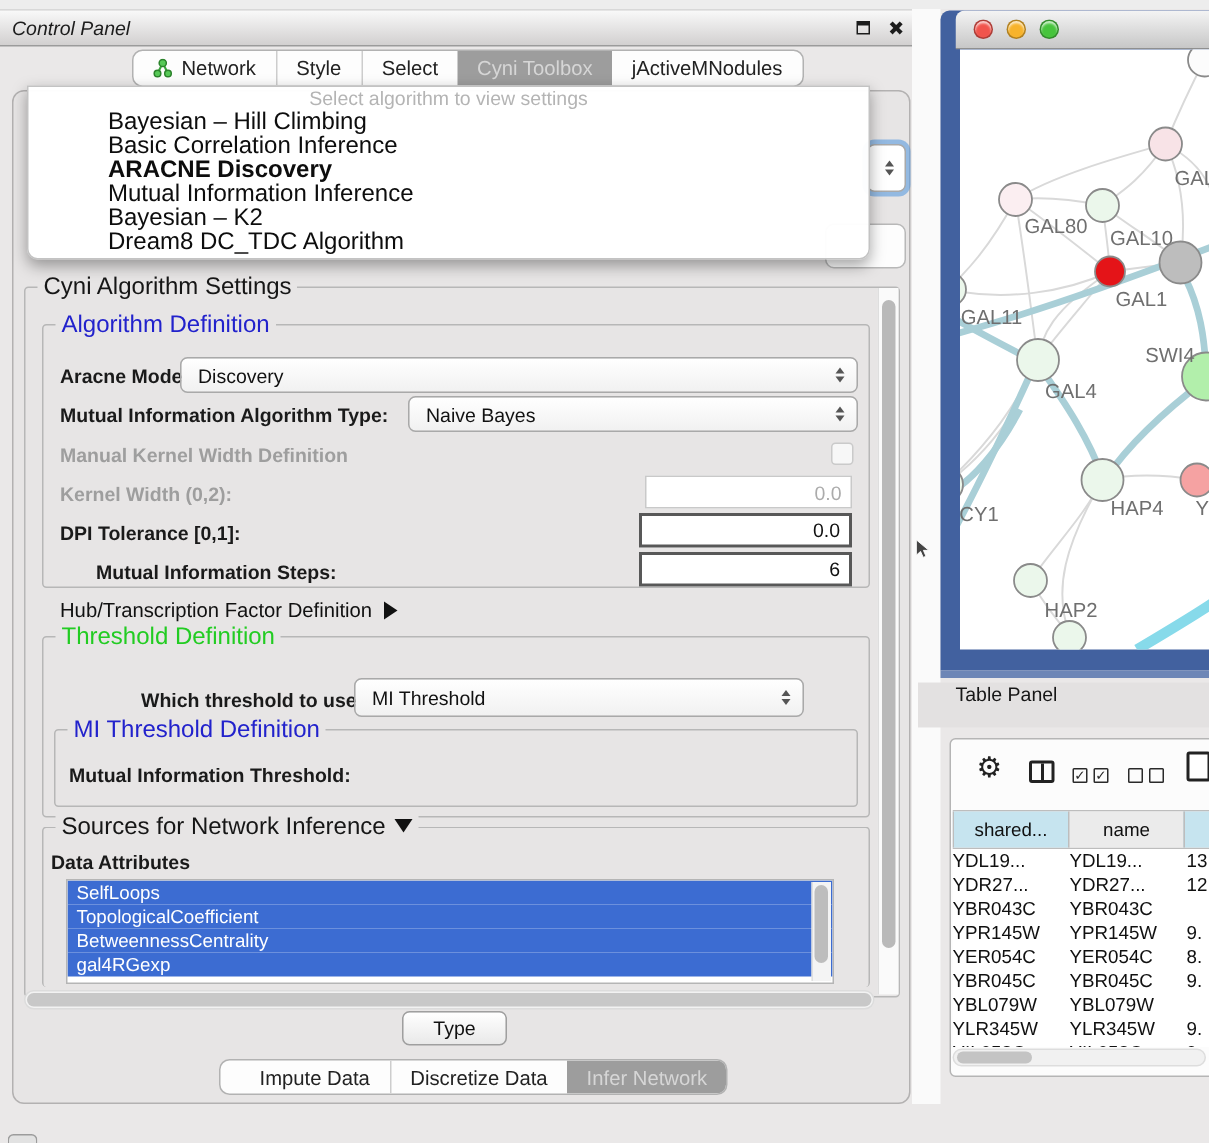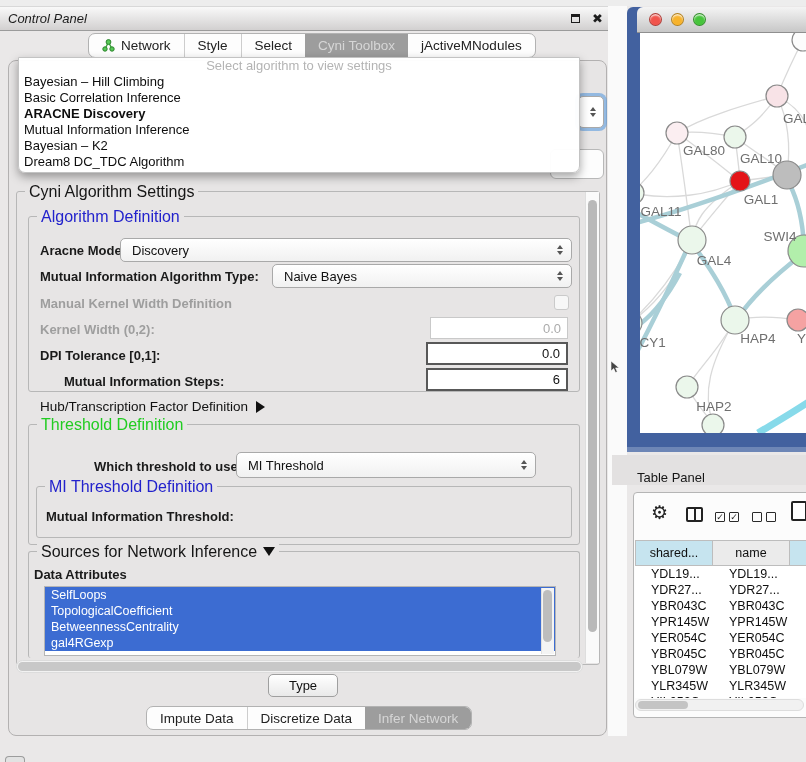--- a/index.html
+++ b/index.html
@@ -20,21 +20,21 @@
   .close-glyph{font-size:13px;font-weight:bold;line-height:13px;}
 
   
   .tabbar{display:flex;align-items:stretch;background:#fdfdfd;border:1px solid #b2b2b2;
     border-radius:7px;overflow:hidden;font-size:13.5px;color:#222;box-sizing:border-box;}
   .tab{display:flex;align-items:center;padding:0 13px;white-space:nowrap;}
   .tab+.tab{border-left:1px solid #cdcdcd;}
   .tab.sel{background:#9d9d9d;color:#d6d6d6;border-left:none;}
   .tab.sel+.tab{border-left:none;}
   #main-tabbar{left:88px;top:33px;height:25px;}
-  #bottom-tabbar{left:146px;top:706px;height:24px;}
+  #bottom-tabbar{left:146px;top:706px;height:24px;padding-left:13px;}
   .net-ico{margin-right:6px;display:inline-flex;}
 
   
   #panel-body{left:8px;top:60px;width:599px;height:676px;background:#e7e5e5;
     border:1px solid #b3b1b1;border-radius:8px;box-sizing:border-box;}
 
   .group{position:absolute;border:1px solid #b7b7b7;border-radius:3px;box-sizing:border-box;}
   .group>.legend{position:absolute;top:-9px;left:8px;background:#e7e5e5;padding:0 4px;font-size:16px;color:#161616;white-space:nowrap;}
   .legend.blue{color:#2222cc;}
   .legend.green{color:#22cc22;}
@@ -72,21 +72,21 @@
   #v-scroll .thumb{position:absolute;left:2px;top:8px;width:9px;height:432px;background:#b9b9b9;border-radius:5px;}
   #h-scroll{left:16px;top:660px;width:567px;height:13px;background:#f2f2f2;border:1px solid #dcdcdc;border-radius:7px;box-sizing:border-box;}
   #h-scroll .thumb{position:absolute;left:1px;top:1px;width:563px;height:9px;background:#c8c8c8;border-radius:5px;}
 
   #apply-btn{left:268px;top:674px;width:70px;height:23px;background:linear-gradient(#ffffff,#e9e9e9);
     border:1px solid #9f9f9f;border-radius:5px;font-size:13px;color:#111;display:flex;align-items:center;justify-content:center;box-sizing:border-box;}
 
   
   #algo-popup{left:18px;top:57px;width:560px;background:rgba(255,255,255,.97);border:1px solid #c3c3c3;
     border-radius:0 0 7px 7px;box-shadow:0 4px 10px rgba(0,0,0,.35);z-index:40;padding-bottom:2px;}
-  .popup-item{height:16px;line-height:16px;font-size:13px;color:#0d0d0d;padding-left:5px;white-space:nowrap;}
+  .popup-item{height:16px;line-height:16px;font-size:16px;color:#0d0d0d;padding-left:5px;white-space:nowrap;margin-left:48px;}
   .popup-item.bold{font-weight:bold;}
   #popup-placeholder{height:16px;line-height:16px;font-size:13px;color:#b4b4b4;text-align:center;}
 
   
   #combo-stub{left:578px;top:96px;width:24px;height:30px;background:#fff;border:1px solid #a9a9a9;border-radius:5px;
     box-shadow:0 0 0 3px rgba(92,155,222,.6);z-index:5;}
   #combo-stub .spin{right:7px;}
   #stub2{left:550px;top:149px;width:52px;height:28px;background:#fdfdfd;border:1px solid #b8b8b8;border-radius:6px;z-index:5;}
 
   
@@ -95,34 +95,34 @@
   
   #net-frame{left:627px;top:7px;width:179px;height:440px;background:#42619f;border-top-left-radius:6px;}
   #net-titlebar{left:637px;top:7px;width:169px;height:26px;background:linear-gradient(#f4f4f4,#c7c7c7);
     border-bottom:1px solid #8f8f8f;border-top-left-radius:6px;display:flex;align-items:center;padding-left:12px;box-sizing:border-box;}
   .light{width:13px;height:13px;border-radius:50%;margin-right:9px;border:1px solid rgba(0,0,0,.28);
     box-shadow:inset 0 1.5px 1.5px rgba(255,255,255,.75);box-sizing:border-box;}
   #net-canvas{left:640px;top:33px;width:166px;height:400px;background:#fff;}
   #net-bottom-strip{left:627px;top:447px;width:179px;height:5px;background:#6d86b6;}
 
   
-  #table-panel-bar{left:612px;top:455px;width:194px;height:30px;background:#e3e1e1;display:flex;align-items:flex-end;font-size:13px;color:#161616;}
+  #table-panel-bar{left:612px;top:455px;width:194px;height:30px;background:#e3e1e1;display:flex;align-items:flex-start;font-size:13px;color:#161616;}
   #table-panel-bar span{padding-left:25px;}
   #table-box{left:633px;top:492px;width:180px;height:226px;background:#fcfcfc;border:1px solid #b5b5b5;border-radius:4px;box-sizing:border-box;}
   .ticon{position:absolute;color:#222;}
   #gear-icon{left:651px;top:503px;font-size:19px;line-height:19px;}
   #cols-icon{left:686px;top:507px;width:17px;height:15px;border:2px solid #222;border-radius:2px;box-sizing:border-box;}
   #cols-icon::after{content:"";position:absolute;left:50%;top:0;width:2px;height:100%;background:#222;transform:translateX(-1px);}
   .cb-pair{position:absolute;display:flex;gap:4px;}
   .cb{width:10px;height:10px;border:1.5px solid #2a2a2a;border-radius:1px;font-size:9px;line-height:9px;color:#2a2a2a;display:flex;align-items:center;justify-content:center;box-sizing:border-box;}
   #doc-icon{left:791px;top:501px;width:16px;height:20px;border:2px solid #222;border-radius:2px;box-sizing:border-box;background:#fff;}
 
   #net-table{left:635px;top:540px;width:220px;height:158px;overflow:hidden;font-size:12.5px;color:#101010;}
   .trow{display:flex;height:16px;line-height:16px;background:#fff;}
-  .trow .td{box-sizing:border-box;padding-left:16px;white-space:nowrap;overflow:hidden;}
+  .trow .td{box-sizing:border-box;padding-left:0;white-space:nowrap;overflow:hidden;}
   .td.c0{width:78px;}
   .td.c1{width:78px;}
   .td.c2{width:60px;}
   #thead{display:flex;height:24px;border-top:1px solid #bdbdbd;border-bottom:1px solid #bdbdbd;}
   .th{box-sizing:border-box;border-right:1px solid #bdbdbd;border-left:1px solid #bdbdbd;margin-left:-1px;
       display:flex;align-items:center;justify-content:center;background:#ebebeb;font-size:12.5px;}
   .th:first-child{margin-left:0;}
   .th.sel{background:#c6e4ef;}
   #tscroll{left:635px;top:699px;width:169px;height:12px;background:#f1f1f1;border:1px solid #dddddd;border-radius:6px;box-sizing:border-box;}
   #tscroll .thumb{position:absolute;left:2px;top:1px;width:50px;height:8px;background:#c4c4c4;border-radius:4px;}

